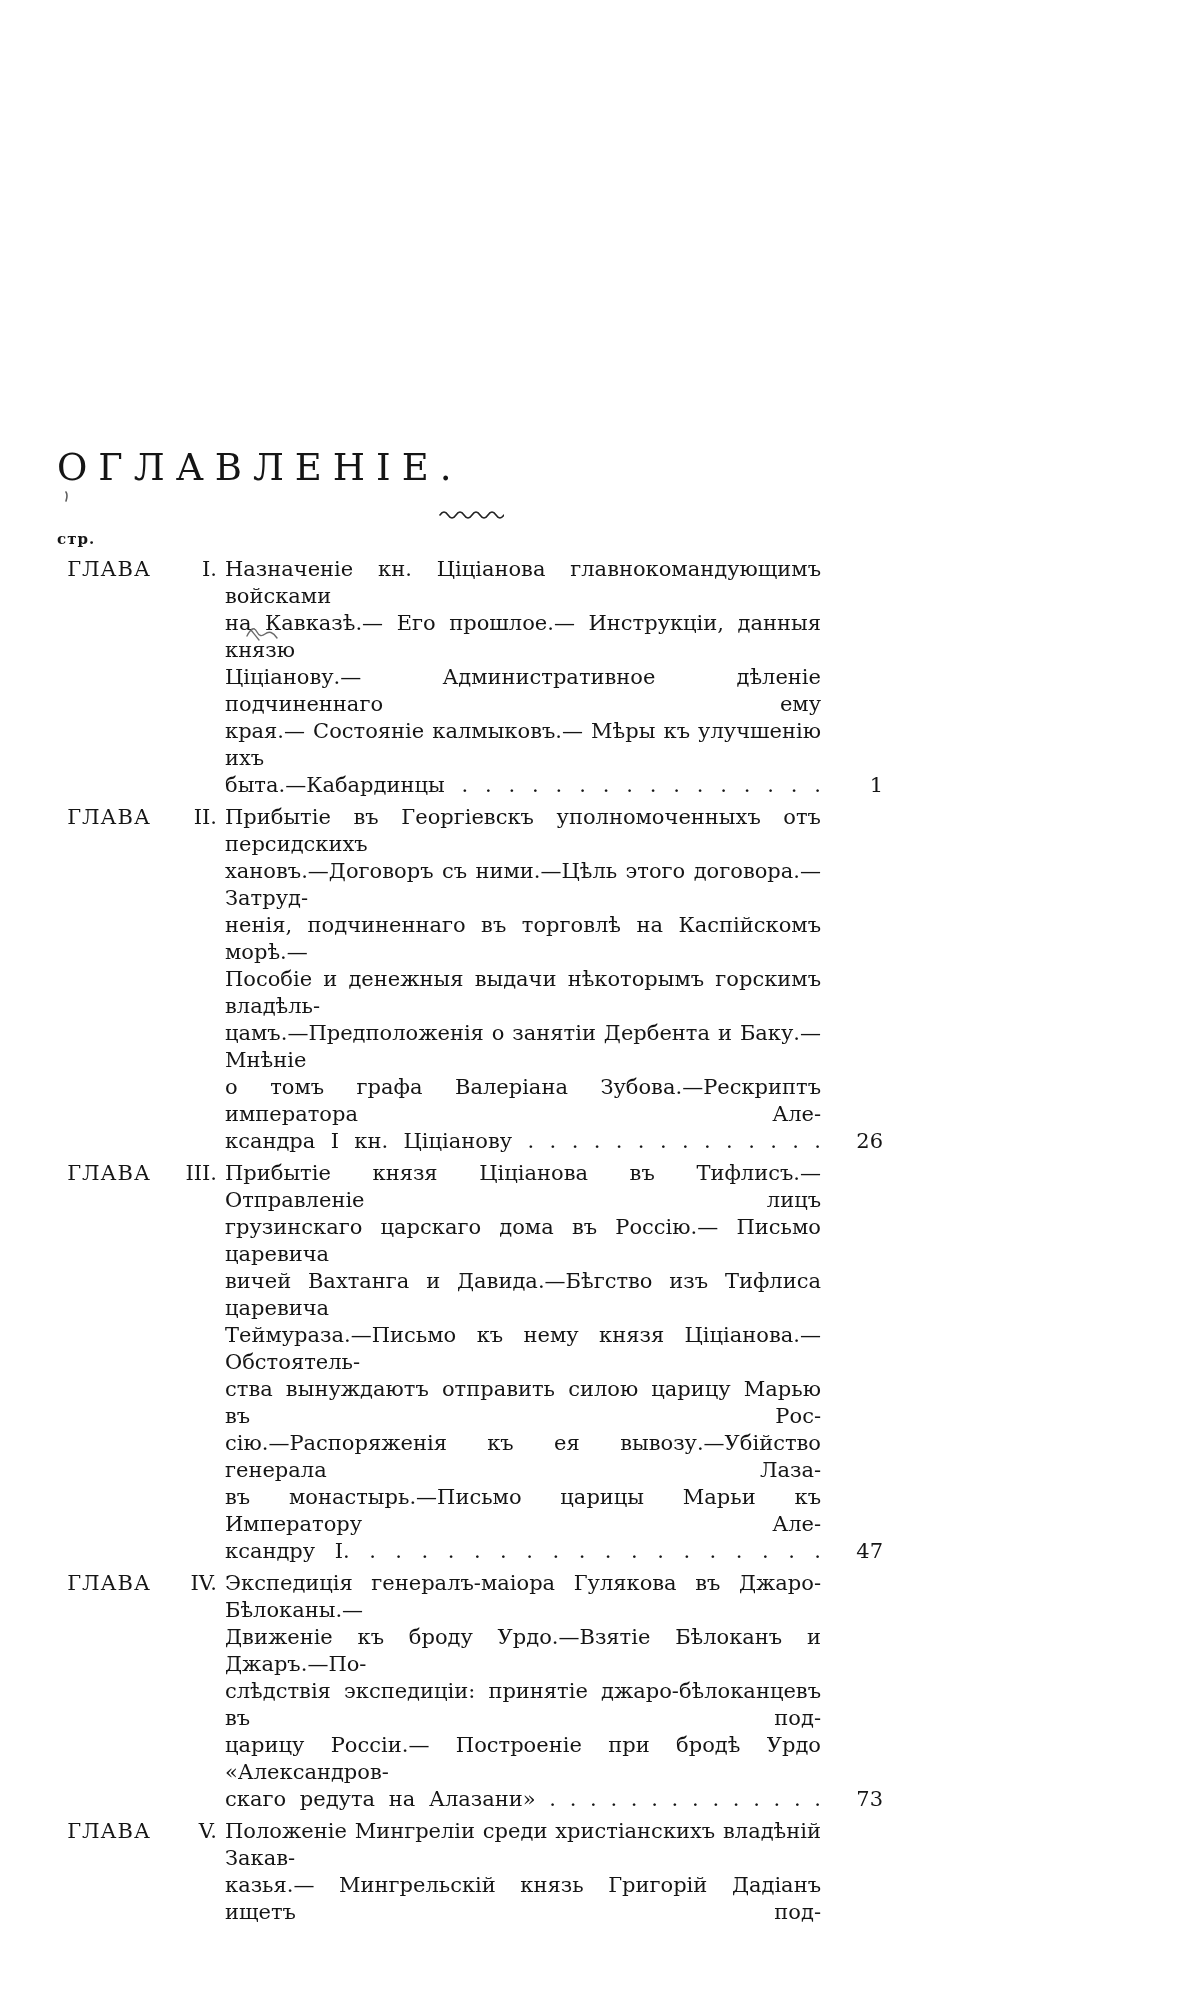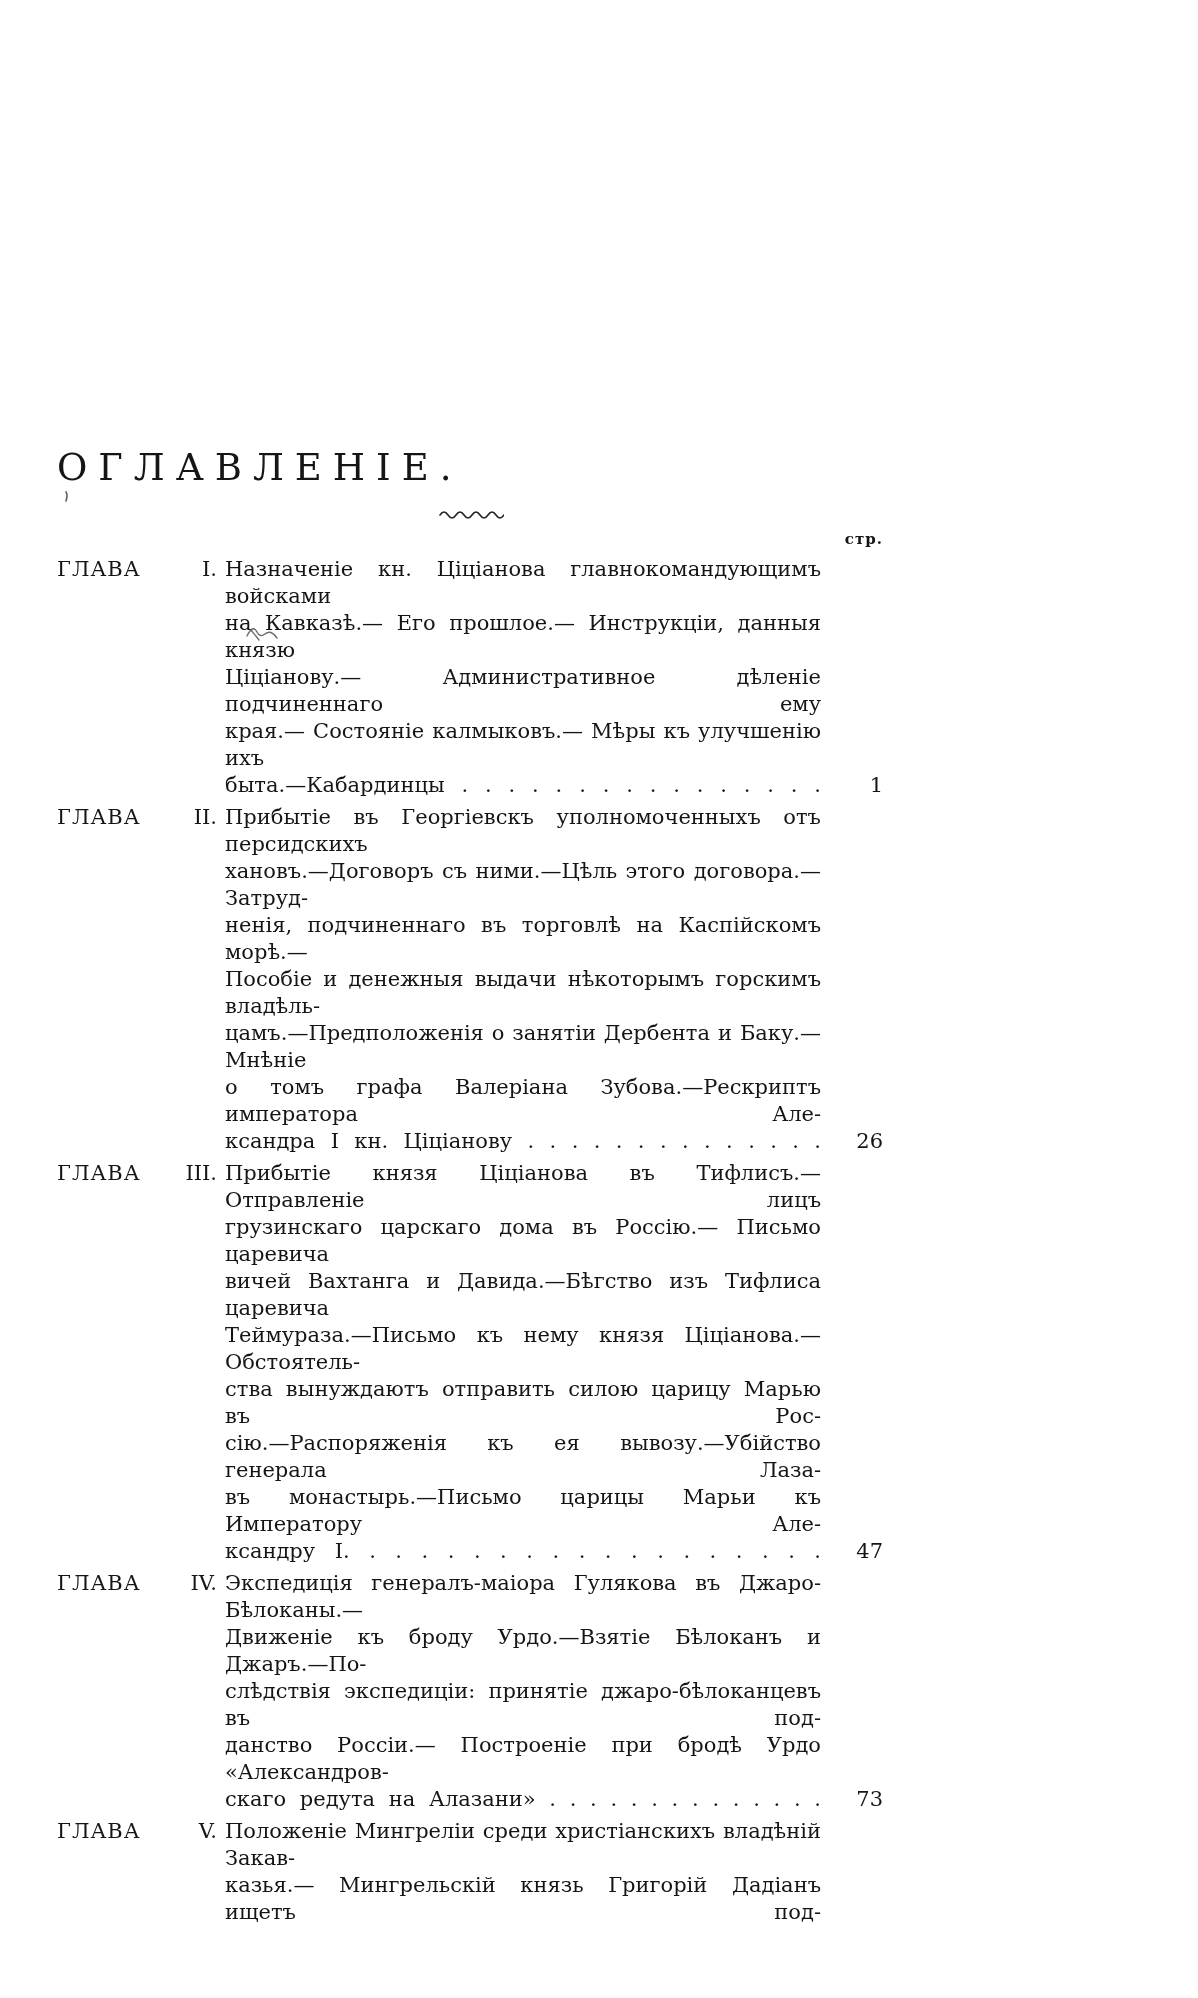--- a/index.html
+++ b/index.html
@@ -27,21 +27,20 @@
     letter-spacing: 11px;
     line-height: 1.2;
     white-space: nowrap;
   }
   .squiggle-wrap {
     text-align: center;
     margin-top: 16px;
     height: 16px;
   }
   .page-col-header {
-    text-align: right;
     font-size: 15px;
     font-weight: bold;
     letter-spacing: 1px;
     margin-top: 8px;
     line-height: 18px;
     padding-right: 2px;
   }
   .entries {
     margin-top: 8px;
   }
@@ -49,20 +48,21 @@
     display: flex;
     align-items: flex-start;
     margin-bottom: 5px;
     font-size: 21px;
     line-height: 27px;
   }
   .glava {
     width: 104px;
     flex: 0 0 104px;
     letter-spacing: 1px;
+    text-align: center;
   }
   .numeral {
     width: 64px;
     flex: 0 0 64px;
     text-align: right;
     padding-right: 8px;
     box-sizing: border-box;
   }
   .lines {
     width: 596px;
@@ -143,21 +143,21 @@
         </span>
         <span class="pagenum">47</span>
       </div>
       <div class="entry">
         <span class="glava">ГЛАВА</span>
         <span class="numeral">IV.</span>
         <span class="lines">
           <div class="line">Экспедиція генералъ-маіора Гулякова въ Джаро-Бѣлоканы.—</div>
           <div class="line">Движеніе къ броду Урдо.—Взятіе Бѣлоканъ и Джаръ.—По-</div>
           <div class="line">слѣдствія экспедиціи: принятіе джаро-бѣлоканцевъ въ под-</div>
-          <div class="line">данство Россіи.— Построеніе при бродѣ Урдо «Александров-</div>
+          <div class="line">царицу Россіи.— Построеніе при бродѣ Урдо «Александров-</div>
           <div class="line">скаго редута на Алазани» . . . . . . . . . . . . . .</div>
         </span>
         <span class="pagenum">73</span>
       </div>
       <div class="entry">
         <span class="glava">ГЛАВА</span>
         <span class="numeral">V.</span>
         <span class="lines">
           <div class="line">Положеніе Мингреліи среди христіанскихъ владѣній Закав-</div>
           <div class="line">казья.— Мингрельскій князь Григорій Дадіанъ ищетъ под-</div>

